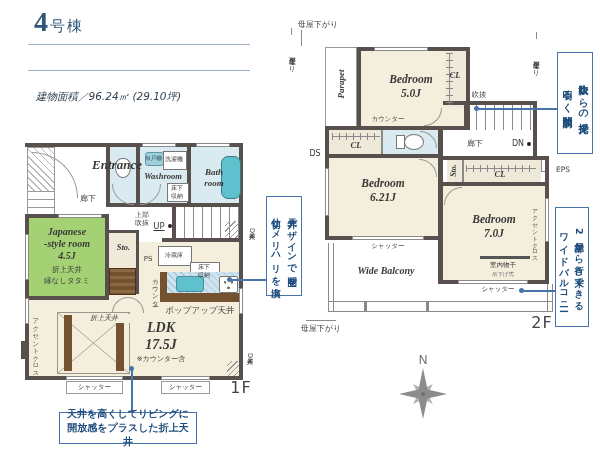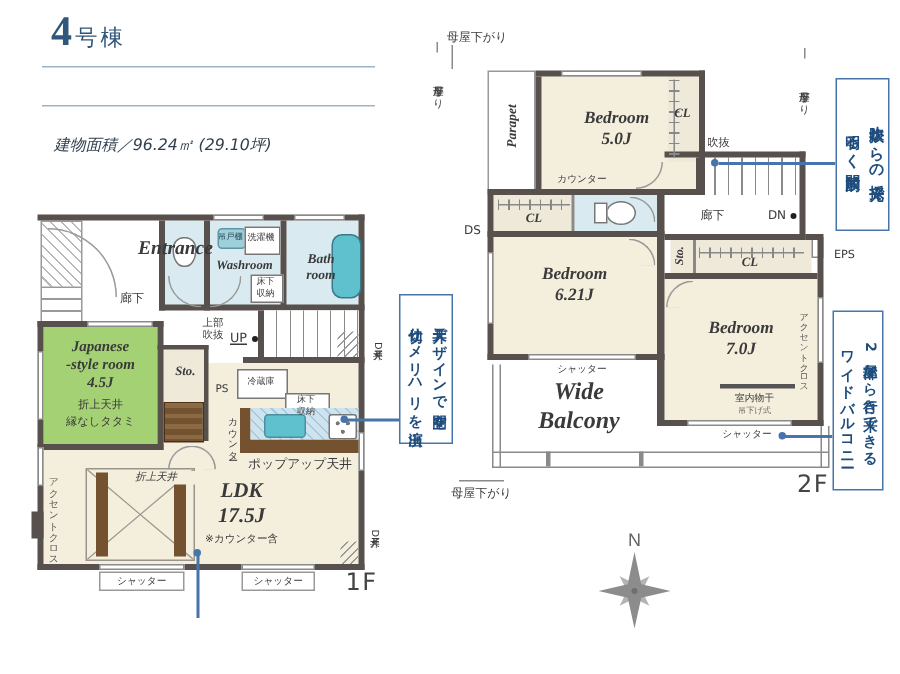--- a/index.html
+++ b/index.html
@@ -243,21 +243,21 @@
     <div class="lbl" style="left:551px;top:164px;width:24px;height:10px;font-size:7.5px;">EPS</div>
     <div class="lbl ser pre" style="left:338px;top:176px;width:90px;height:30px;font-size:11.5px;">Bedroom
 6.21J</div>
     <div class="lbl ser pre" style="left:449px;top:212px;width:90px;height:30px;font-size:11.5px;">Bedroom
 7.0J</div>
     <div class="lbl v" style="left:531px;top:202px;width:9px;height:58px;font-size:6px;color:#555;">アクセントクロス</div>
     <div class="lbl" style="left:486px;top:261px;width:34px;height:9px;font-size:6.5px;">室内物干</div>
     <div class="lbl" style="left:490px;top:270px;width:26px;height:8px;font-size:5.5px;color:#666;">吊下げ式</div>
     <div class="lbl" style="left:370px;top:242px;width:36px;height:9px;font-size:6.5px;">シャッター</div>
     <div class="lbl" style="left:480px;top:285px;width:36px;height:9px;font-size:6.5px;">シャッター</div>
-    <div class="lbl ser" style="left:342px;top:263px;width:88px;height:16px;font-size:16px;">Wide Balcony</div>
+    <div class="lbl ser" style="left:342px;top:263px;width:88px;height:16px;font-size:10px;">Wide Balcony</div>
     <div class="lbl" style="left:298px;top:324px;width:46px;height:10px;font-size:8px;">母屋下がり</div>
     <div class="lbl" style="left:526px;top:312px;width:32px;height:22px;font-size:16px;color:#444;letter-spacing:1px;">2F</div>
   </div>
 
   <div class="cline" style="left:479px;top:108px;width:78px;height:1.5px;"></div>
   <div class="dot" style="left:474px;top:106px;"></div>
   <div class="callout v pre" style="left:557px;top:52px;width:36px;height:102px;font-size:10px;line-height:1.6;letter-spacing:1px;padding:3px;">吹抜からの採光で
 明るく開放的に</div>
 
   <div class="cline" style="left:231px;top:279px;width:35px;height:1.5px;"></div>
@@ -265,20 +265,22 @@
   <div class="callout v pre" style="left:266px;top:196px;width:36px;height:100px;font-size:9.5px;line-height:1.7;letter-spacing:0.5px;padding:3px;">天井デザインで空間を
 仕切りメリハリを演出</div>
 
   <div class="cline" style="left:523px;top:290px;width:32px;height:1.5px;"></div>
   <div class="dot" style="left:519px;top:288px;"></div>
   <div class="callout v pre" style="left:555px;top:207px;width:34px;height:120px;font-size:9.5px;line-height:1.6;letter-spacing:0.5px;padding:3px;">2部屋から行き来できる
 ワイドバルコニー</div>
 
   <div class="cline" style="left:131px;top:368px;width:1.5px;height:44px;"></div>
   <div class="dot" style="left:129px;top:366px;"></div>
+  <div class="callout pre" style="left:59px;top:412px;width:138px;height:32px;font-size:10px;line-height:1.4;padding:2px 4px;">天井を高くしてリビングに
+開放感をプラスした折上天井</div>
 
   <svg class="abs" style="left:398px;top:350px;" width="50" height="72" viewBox="0 0 50 72">
     <text x="25" y="14" text-anchor="middle" font-size="12" fill="#666" font-family="Liberation Sans, sans-serif">N</text>
     <path d="M25,39 L34.9,34.1 L30,44 L34.9,53.9 L25,49 L15.1,53.9 L20,44 L15.1,34.1 Z" fill="#b3b3b3"></path>
     <path d="M25,18 L29.5,39.5 L49,44 L29.5,48.5 L25,69 L20.5,48.5 L1,44 L20.5,39.5 Z" fill="#8c8c8c"></path>
     <circle cx="25" cy="44" r="2" fill="#6f6f6f"></circle>
   </svg>
 
 
 </div>

